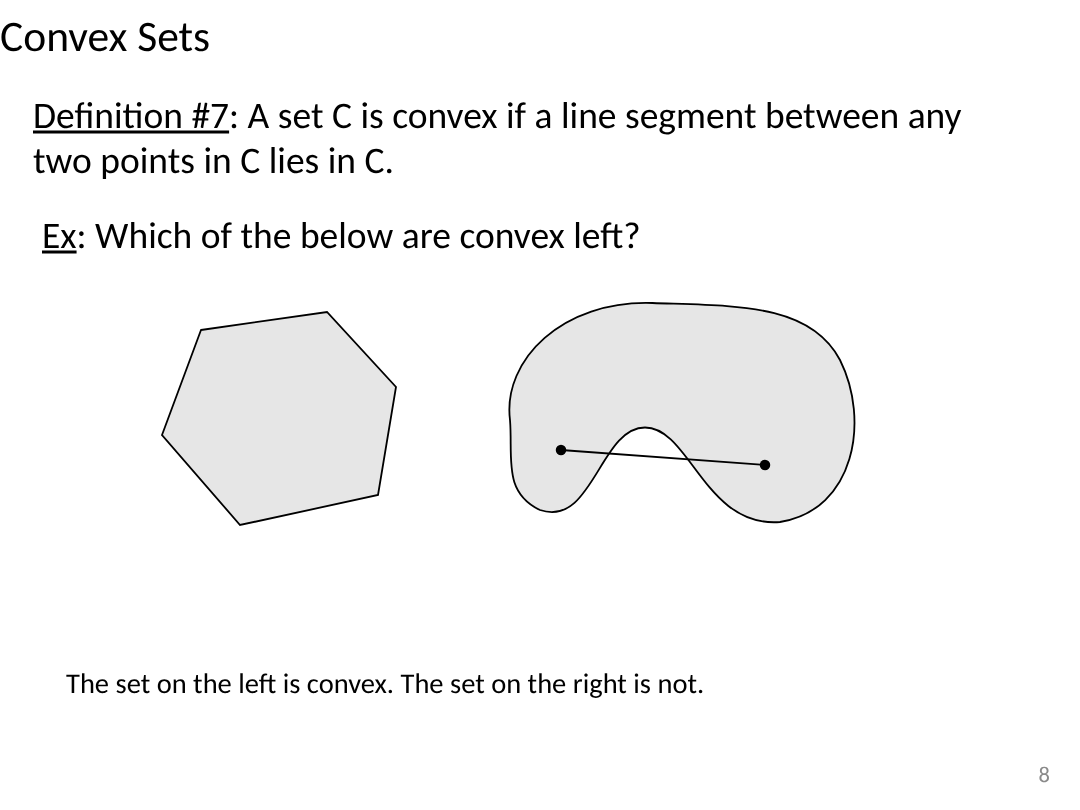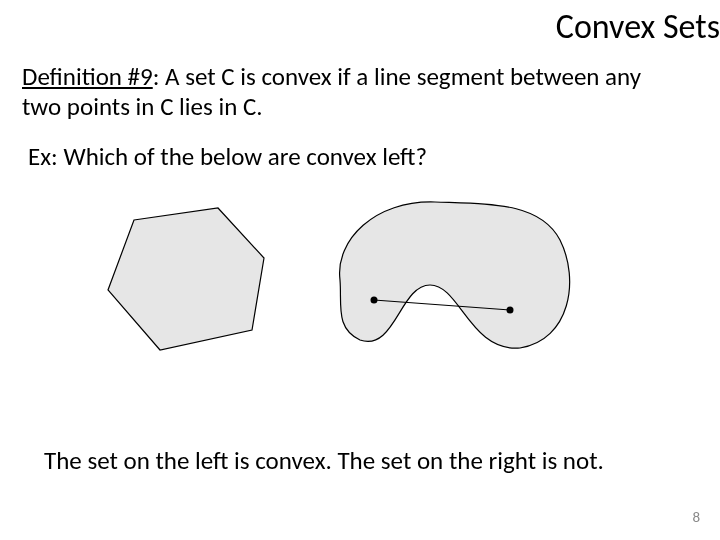--- a/index.html
+++ b/index.html
@@ -1,36 +1,36 @@
 <!DOCTYPE html>
 <html><head>
 <meta charset="utf-8">
 <style>
   * { box-sizing: border-box; margin: 0; padding: 0; }
   html, body { width: 720px; height: 540px; background: #fff; font-family: Calibri, "Segoe UI", Arial, sans-serif; color: #000; }
   .slide { position: relative; width: 720px; height: 540px; }
-  .title { position: absolute; top: 6px; left: 0; width: 720px; text-align: right; font-size: 34px; font-weight: 400; padding-left: 41px; }
+  .title { position: absolute; top: 6px; left: 0; width: 720px; text-align: left; font-size: 29px; font-weight: 400; }
   .definition { position: absolute; top: 62px; left: 22px; width: 660px; font-size: 25px; line-height: 1.2; }
   .definition .label { text-decoration: underline; }
   .example { position: absolute; top: 141px; left: 28px; width: 660px; font-size: 25px; }
-  .example .label { }
+  .example .label { text-decoration: underline; }
   .figure { position: absolute; top: 190px; left: 90px; }
-  .answer { position: absolute; top: 445px; left: 44px; width: 660px; font-size: 25px; }
+  .answer { position: absolute; top: 445px; left: 44px; width: 660px; font-size: 19px; }
   .pagenum { position: absolute; bottom: 14px; right: 20px; font-size: 15px; color: #8a8a8a; }
   svg { display: block; }
 </style>
 </head>
 <body>
 
 <div class="slide">
 
   <div class="title">Convex Sets</div>
 
   <div class="definition">
-    <span class="label">Definition #9</span><span>: A set C is convex if a line segment between any two points in C lies in C.</span>
+    <span class="label">Definition #7</span><span>: A set C is convex if a line segment between any two points in C lies in C.</span>
   </div>
 
   <div class="example">
     <span class="label">Ex</span><span>: Which of the below are convex left?</span>
   </div>
 
   <div class="figure">
     <svg width="500" height="180">
 
       <g>

